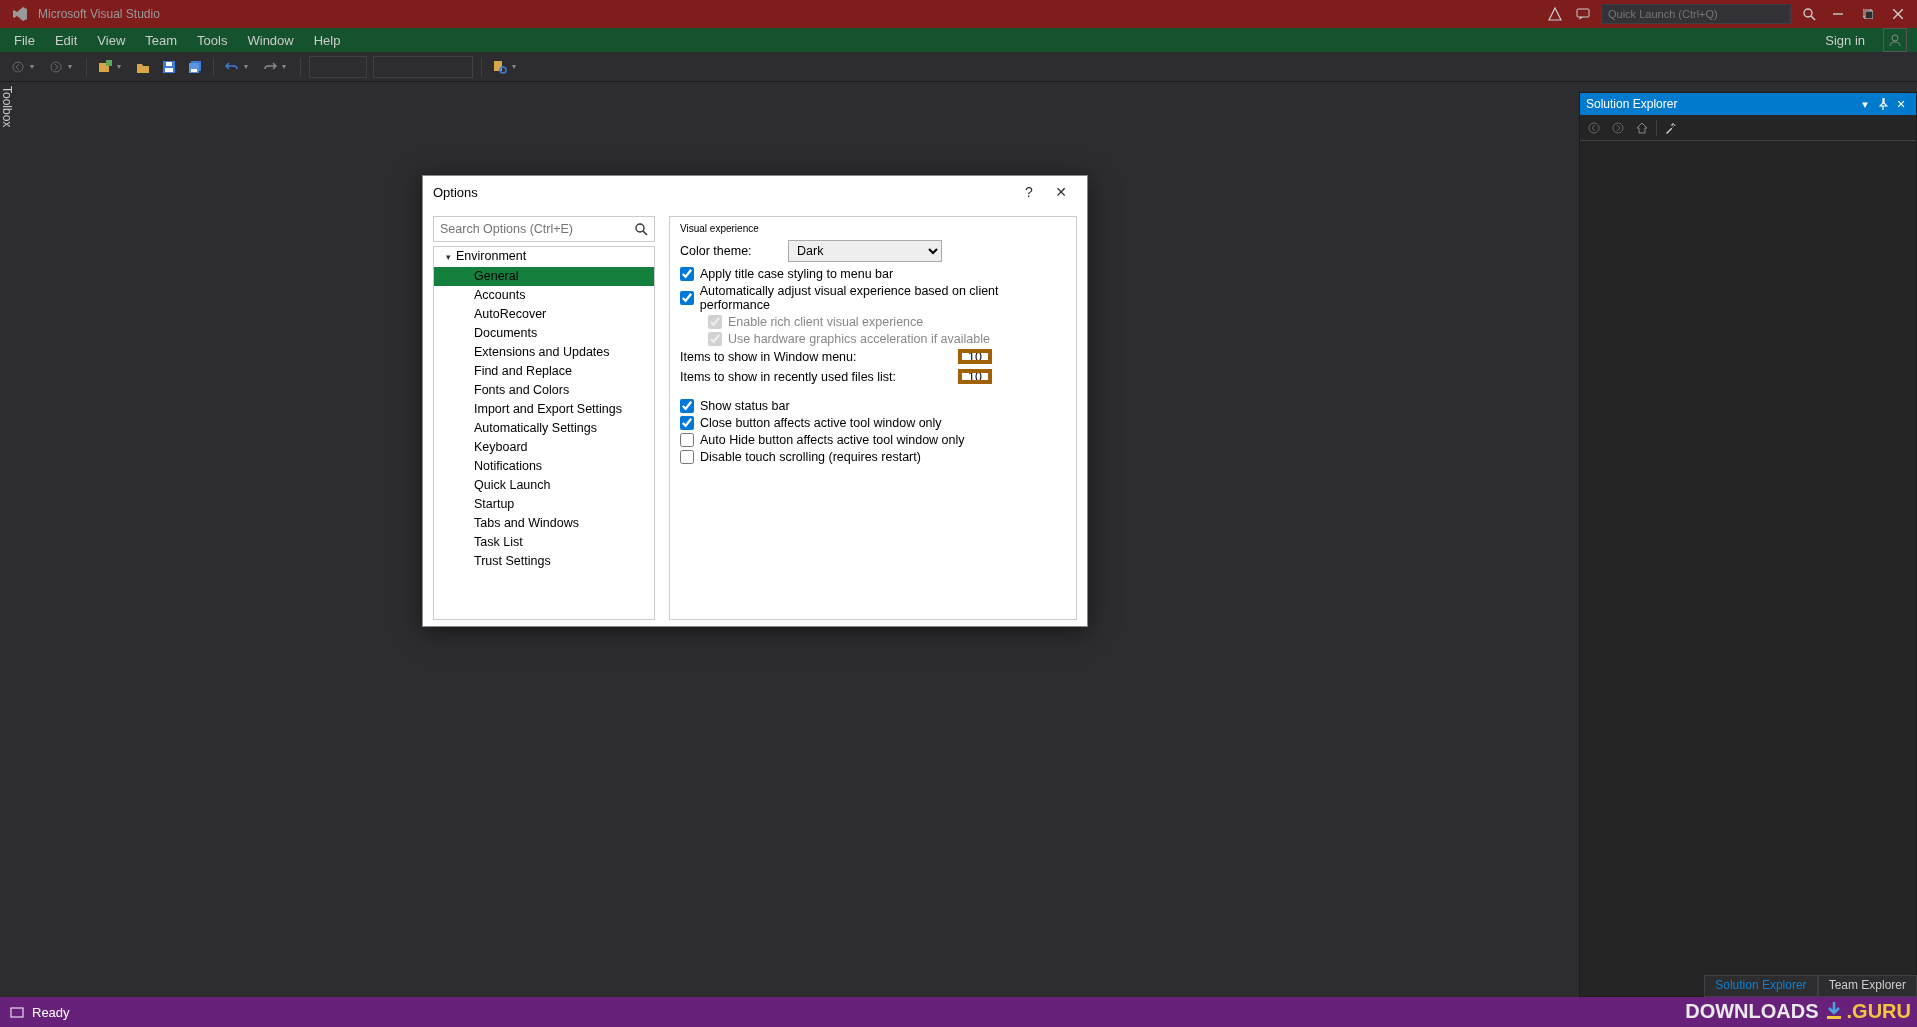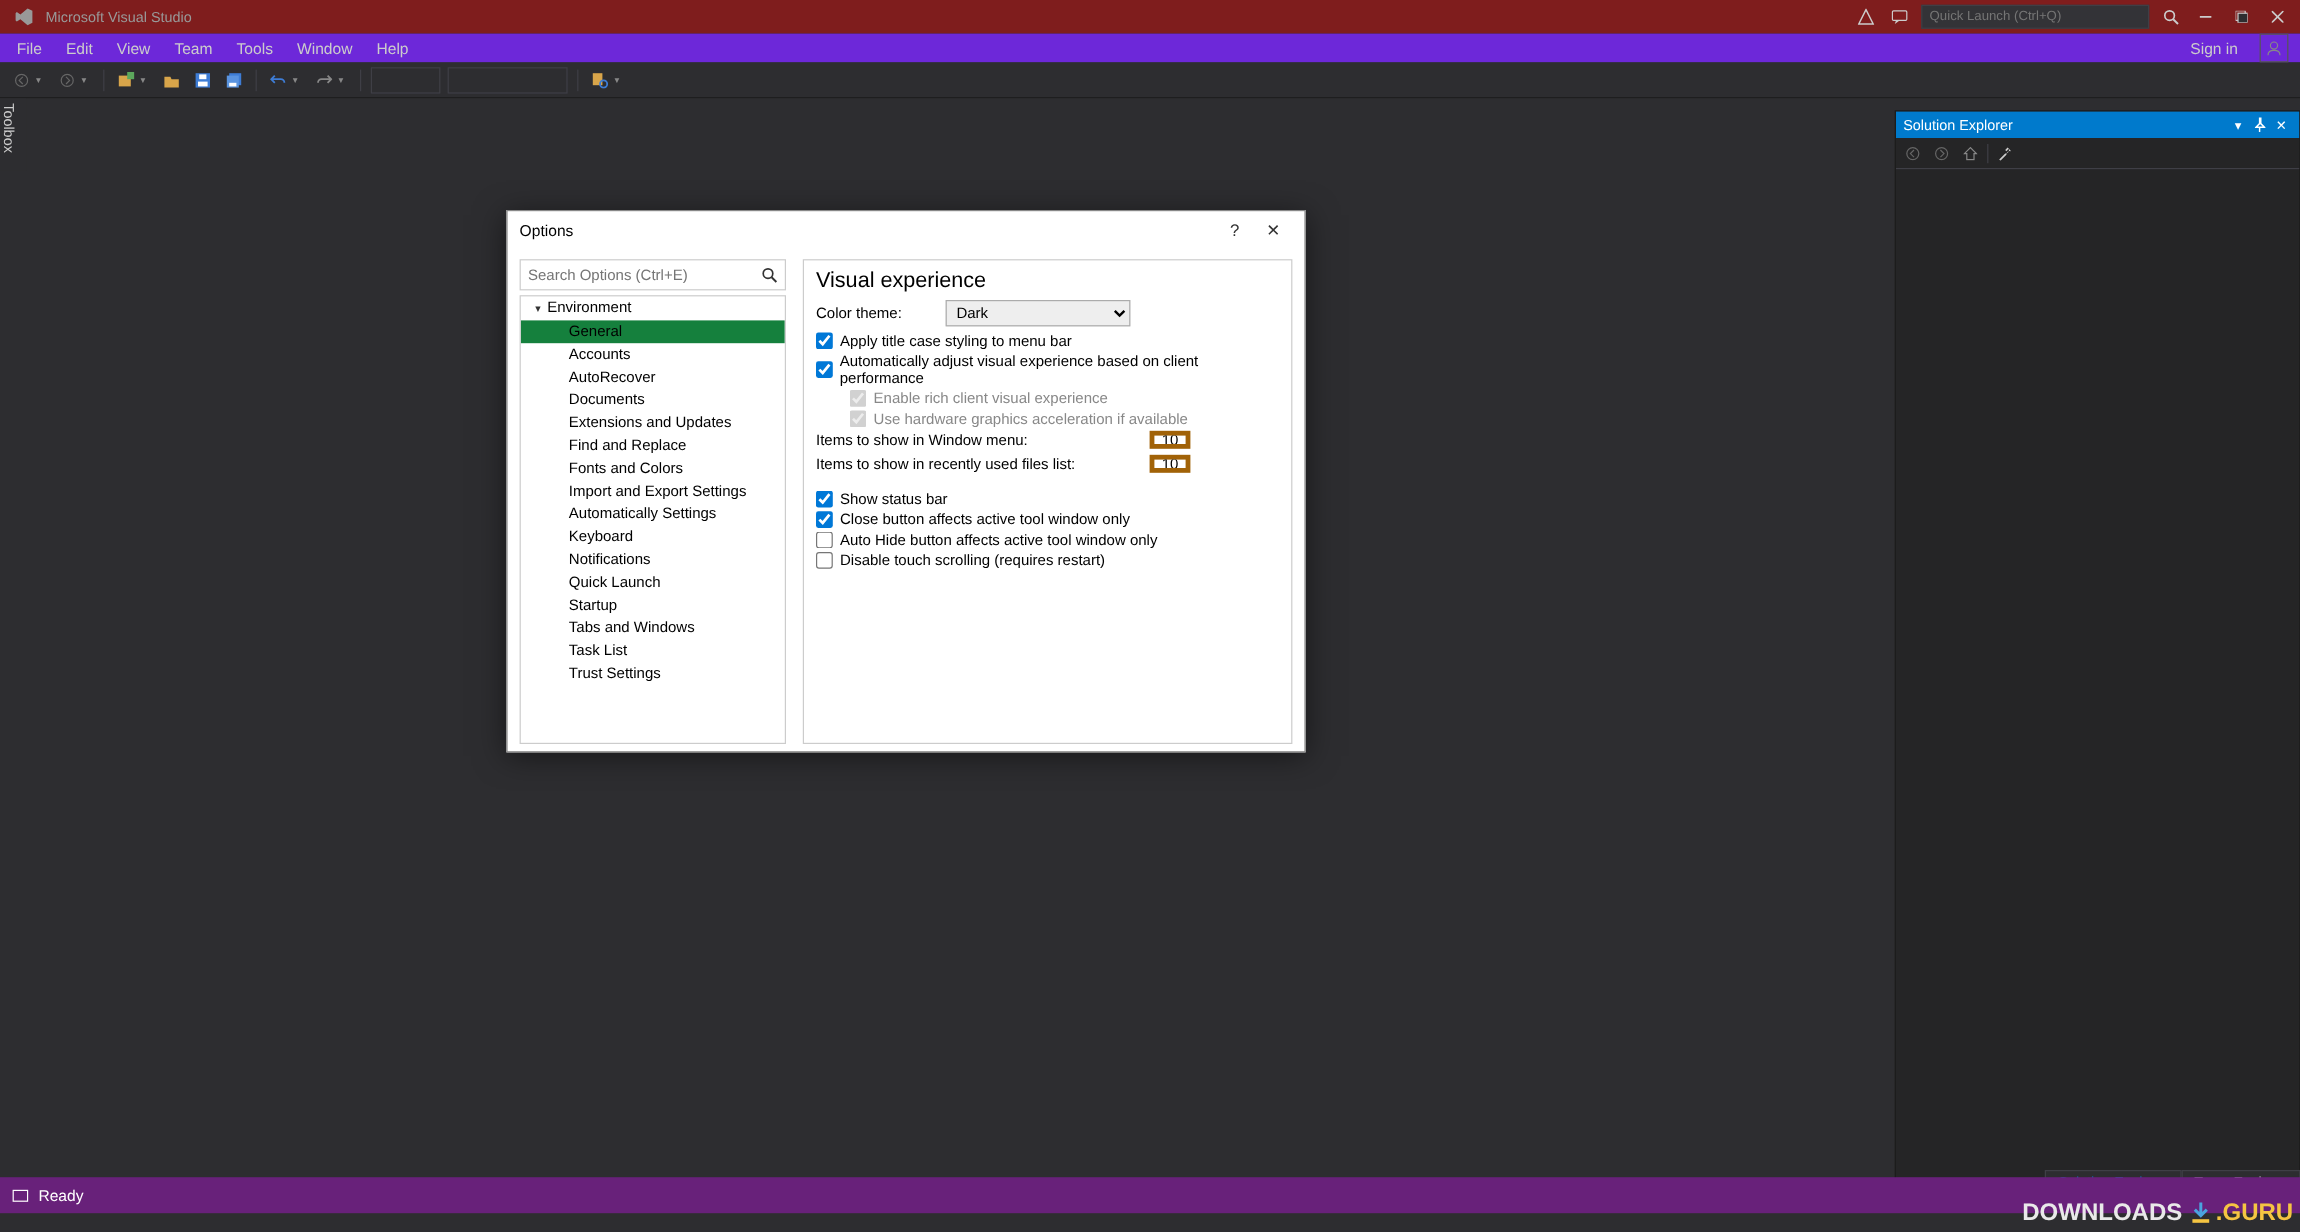--- a/index.html
+++ b/index.html
@@ -9,21 +9,21 @@
 
 .titlebar { height:28px; background:#7f1d1d; display:flex; align-items:center; padding:0 4px; }
 .titlebar .logo { width:18px; height:18px; margin:0 8px; display:flex; align-items:center; }
 .titlebar .title { color:#999; font-size:12px; flex:0 0 auto; }
 .titlebar .spacer { flex:1; }
 .titlebar .ticon { width:28px; height:28px; display:flex; align-items:center; justify-content:center; color:#ccc; cursor:pointer; }
 .titlebar .ql { width:190px; height:20px; background:#333337; border:1px solid #3f3f46; color:#999; font-size:11px; padding:0 6px; margin:0 4px; }
 .titlebar .wbtn { width:30px; height:28px; display:flex; align-items:center; justify-content:center; color:#ccc; }
 
 
-.menubar { height:24px; background:#6d28d9; display:flex; align-items:center; padding:0 4px; }
+.menubar { height:24px; background:#14532d; display:flex; align-items:center; padding:0 4px; }
 .menubar .mi { padding:2px 10px; color:#ccc; font-size:13px; cursor:pointer; }
 .menubar .signin { margin-left:auto; padding:2px 12px; color:#ccc; font-size:13px; }
 .menubar .usericon { width:24px; height:24px; border:1px solid #555; margin-left:6px; margin-right:6px; display:flex; align-items:center; justify-content:center; }
 
 
 .toolbar { height:30px; background:#2d2d30; border-bottom:1px solid #1c1c1c; display:flex; align-items:center; padding:0 6px; gap:2px; }
 .toolbar .tb { width:24px; height:24px; display:flex; align-items:center; justify-content:center; color:#888; }
 .toolbar .sep { width:1px; height:18px; background:#3f3f46; margin:0 4px; }
 .toolbar .combo { min-width:58px; height:22px; background:#2d2d30; border:1px solid #3f3f46; margin:0 2px; }
 .toolbar .combo.wide { min-width:100px; }
@@ -42,21 +42,21 @@
 .solexp .hdr .hb { width:18px; display:flex; justify-content:center; color:#fff; cursor:pointer; font-size:11px; }
 .solexp .tbar { height:26px; background:#252526; display:flex; align-items:center; padding:0 4px; gap:4px; border-bottom:1px solid #3f3f46; }
 .solexp .tbar .b { width:20px; height:20px; display:flex; align-items:center; justify-content:center; color:#888; }
 
 
 .panel-tabs { position:absolute; right:0; bottom:0; height:22px; display:flex; }
 .panel-tabs .pt { padding:2px 10px; font-size:12px; color:#ccc; background:#2d2d30; border:1px solid #3f3f46; cursor:pointer; }
 .panel-tabs .pt.active { color:#0e7fd0; }
 
 
-.statusbar { position:absolute; left:0; right:0; bottom:16px; height:30px; background:#68217a; color:#fff; display:flex; align-items:center; padding:0 10px; font-size:13px; }
+.statusbar { position:absolute; left:0; right:0; bottom:0; height:30px; background:#68217a; color:#fff; display:flex; align-items:center; padding:0 10px; font-size:13px; }
 .statusbar .sicon { margin-right:8px; }
 
 
 .dialog { position:absolute; left:422px; top:175px; width:666px; height:452px; background:#fff; border:1px solid #888; box-shadow:0 4px 24px rgba(0,0,0,.5); color:#000; font-size:12.5px; display:flex; flex-direction:column; }
 .dialog .dhdr { height:32px; display:flex; align-items:center; padding:0 10px; }
 .dialog .dhdr .dt { font-size:13px; }
 .dialog .dhdr .sp { flex:1; }
 .dialog .dhdr .db { width:32px; height:32px; display:flex; align-items:center; justify-content:center; font-size:14px; color:#333; cursor:pointer; }
 .dialog .dbody { flex:1; display:flex; padding:8px 10px 6px 10px; gap:14px; overflow:hidden; }
 .dialog .dfoot { height:50px; display:flex; align-items:center; justify-content:flex-end; padding:0 14px; gap:10px; }
@@ -72,21 +72,21 @@
 .tree::-webkit-scrollbar { width:17px; }
 .tree::-webkit-scrollbar-track { background:#f0f0f0; }
 .tree::-webkit-scrollbar-thumb { background:#c2c3c9; border:1px solid #f0f0f0; }
 .tree .node { padding:1px 4px 1px 12px; cursor:pointer; white-space:nowrap; font-size:12.5px; line-height:17px; }
 .tree .node .arrow { display:inline-block; width:10px; font-size:9px; color:#333; }
 .tree .child { padding-left:40px; }
 .tree .selected { background:#15803d; }
 
 
 .settingspane { flex:1; display:flex; flex-direction:column; overflow:hidden; border:1px solid #ccc; padding:6px 10px; }
-.settingspane .grouptitle { font-size:18px; margin-bottom:6px; }
+.settingspane .grouptitle { font-size:10px; margin-bottom:6px; }
 .row { display:flex; align-items:center; margin-bottom:5px; font-size:12.5px; }
 .row label.lab { min-width:108px; }
 .row select { width:154px; height:22px; border:1px solid #ababab; background:#eee; font-size:12.5px; padding:0 4px; }
 .row input[type=text] { width:34px; height:15px; border:4px solid #a16207; text-align:center; font-size:12.5px; }
 .chk { display:flex; align-items:center; gap:6px; margin-bottom:3px; font-size:12.5px; }
 .chk.indent { margin-left:28px; }
 .chk input { width:14px; height:14px; accent-color:#0078d7; }
 .chk.disabled { color:#888; }
 .chk.disabled input { accent-color:#888; }
 .infotext { font-size:12.5px; color:#333; margin:8px 0 10px 0; line-height:1.35; }

